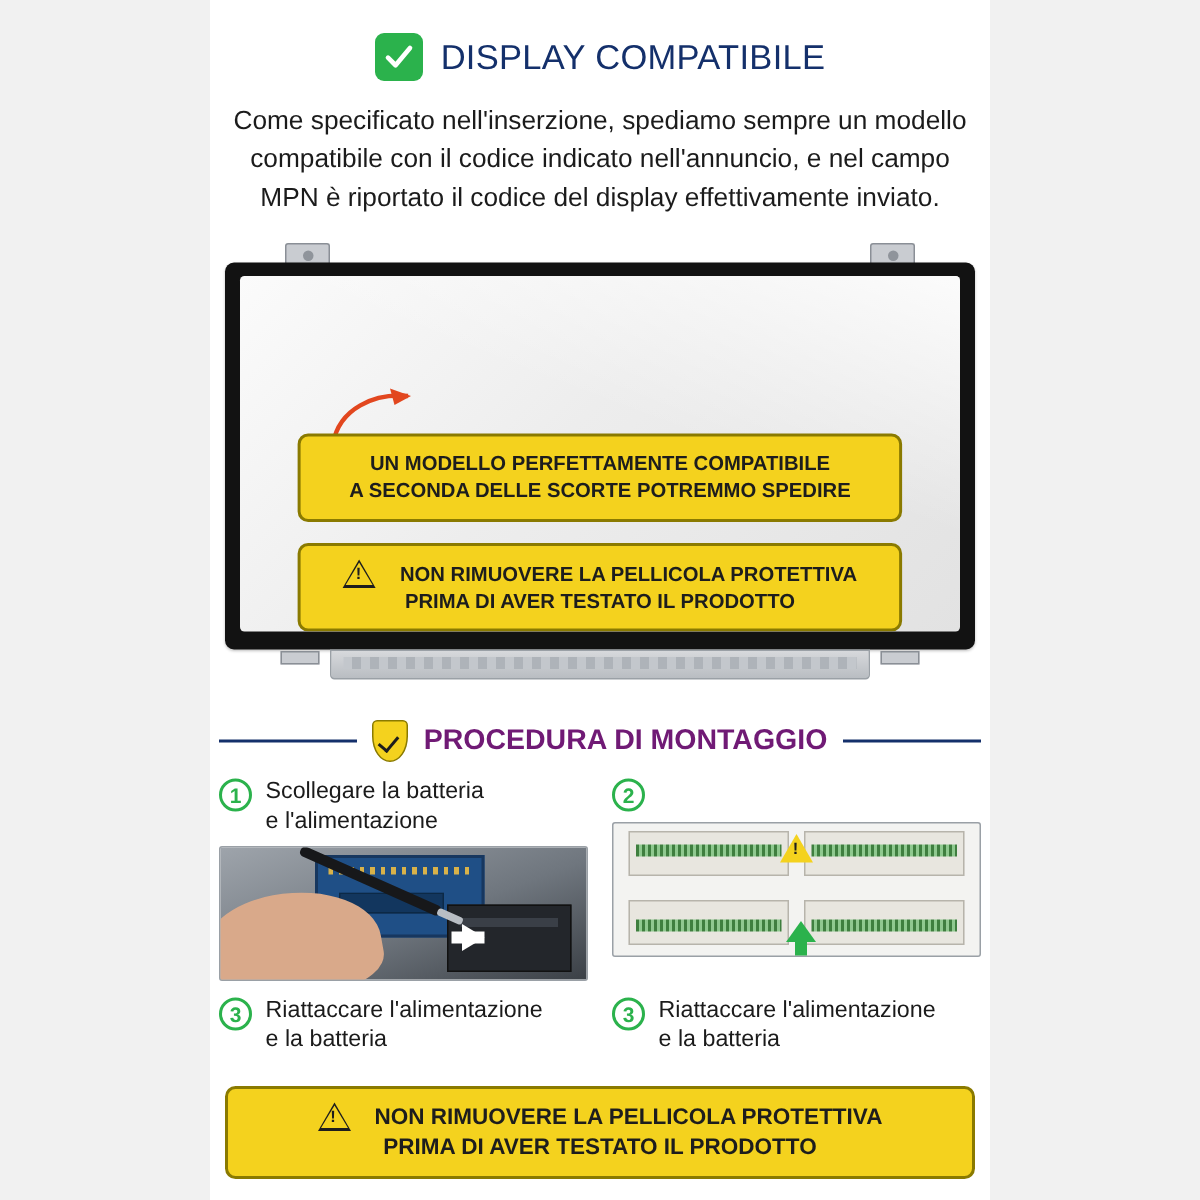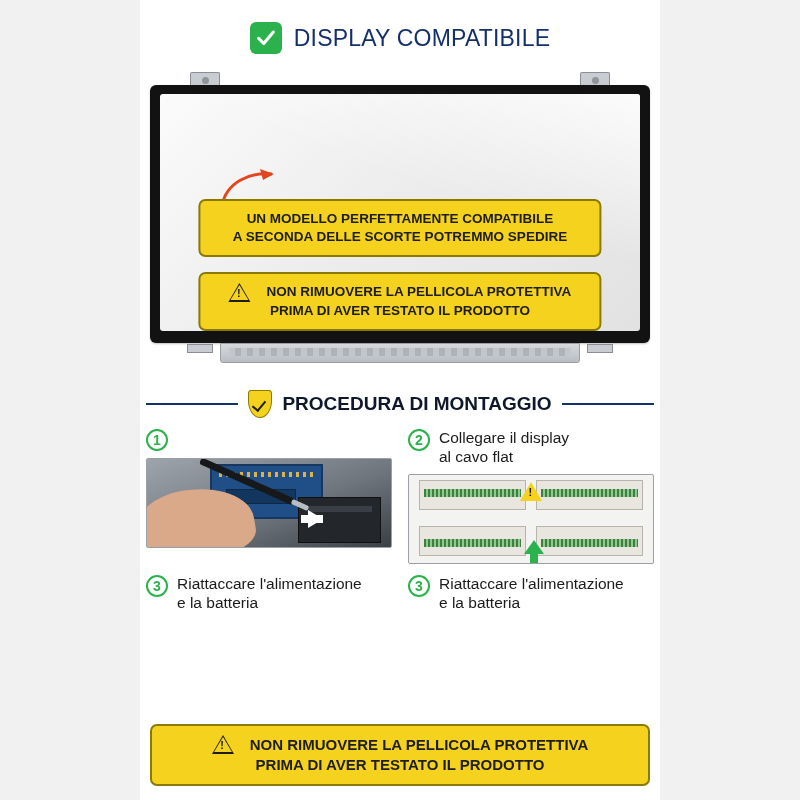--- a/index.html
+++ b/index.html
@@ -215,21 +215,21 @@
     content:"";
     position:absolute; left:6px; top:7px;
     width:6px;height:11px;
     border:solid #1d1d1d;
     border-width:0 2.5px 2.5px 0;
     transform:rotate(40deg);
   }
   .proc-title {
     font-size: 19px;
     font-weight: bold;
-    color: #0f172a;
+    color: #701a75;
     white-space: nowrap;
   }
 
   .steps {
     display: grid;
     grid-template-columns: 1fr 1fr;
     column-gap: 16px;
     row-gap: 0;
     margin: 10px 6px 0 6px;
   }
@@ -381,20 +381,21 @@
 
     <div class="header-row">
       <div class="check-badge">
         <svg viewBox="0 0 24 24" aria-hidden="true">
           <path d="M4 12.5 L9.5 18 L20 5.5" fill="none" stroke="#ffffff" stroke-width="3.4" stroke-linecap="round" stroke-linejoin="round"></path>
         </svg>
       </div>
       <div class="header-title">DISPLAY COMPATIBILE</div>
     </div>
 
+    <p class="intro">Come specificato nell'inserzione, spediamo sempre un modello compatibile con il codice indicato nell'annuncio, e nel campo MPN è riportato il codice del display effettivamente inviato.</p>
 
     <div class="screen-wrap">
       <div class="tab l"></div>
       <div class="tab r"></div>
 
       <div class="screen-outer">
         <div class="screen-inner">
           <div class="screen-gloss"></div>
 
           <svg class="arrow-curve" viewBox="0 0 64 44">
@@ -428,37 +429,37 @@
       <div class="shield"></div>
       <div class="proc-title">PROCEDURA DI MONTAGGIO</div>
       <div class="proc-rule"></div>
     </div>
 
     <div class="steps">
 
       <div>
         <div class="step-label">
           <span class="num">1</span>
+          <span class="step-text">
+            <span>Scollegare la batteria</span><br>
+            <span>e l'alimentazione</span>
+          </span>
         </div>
         <div class="photo photo-a">
           <div class="pcb"></div>
           <div class="battery"></div>
           <div class="hand"></div>
           <div class="tool"></div>
           <div class="white-arrow"></div>
         </div>
       </div>
 
       <div>
         <div class="step-label">
           <span class="num">2</span>
-          <span class="step-text">
-            <span>Collegare il display</span><br>
-            <span>al cavo flat</span>
-          </span>
         </div>
         <div class="photo photo-b">
           <div class="conn" style="left:4%;top:6%;width:44%;height:34%;"></div>
           <div class="conn-strip" style="left:6%;top:16%;width:40%;height:8px;"></div>
           <div class="conn" style="right:4%;top:6%;width:44%;height:34%;"></div>
           <div class="conn-strip" style="right:6%;top:16%;width:40%;height:8px;"></div>
           <div class="conn" style="left:4%;bottom:8%;width:44%;height:34%;"></div>
           <div class="conn-strip" style="left:6%;bottom:18%;width:40%;height:8px;"></div>
           <div class="conn" style="right:4%;bottom:8%;width:44%;height:34%;"></div>
           <div class="conn-strip" style="right:6%;bottom:18%;width:40%;height:8px;"></div>

